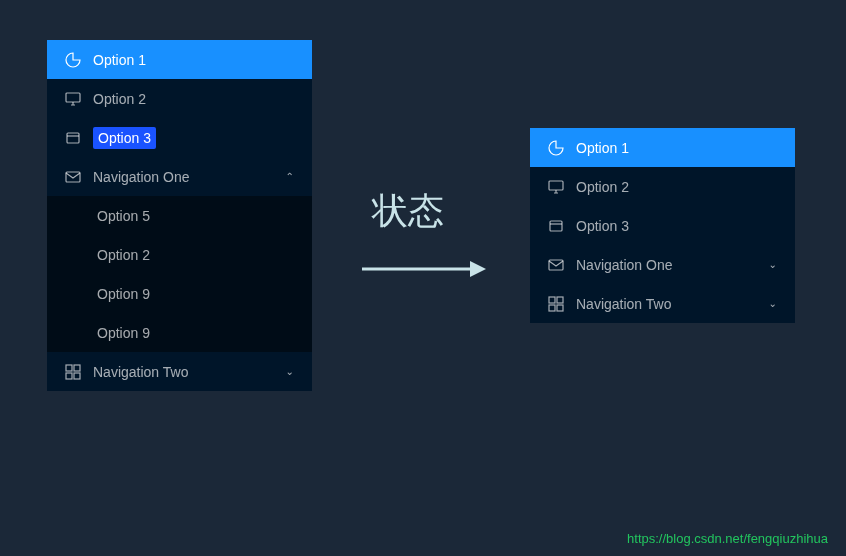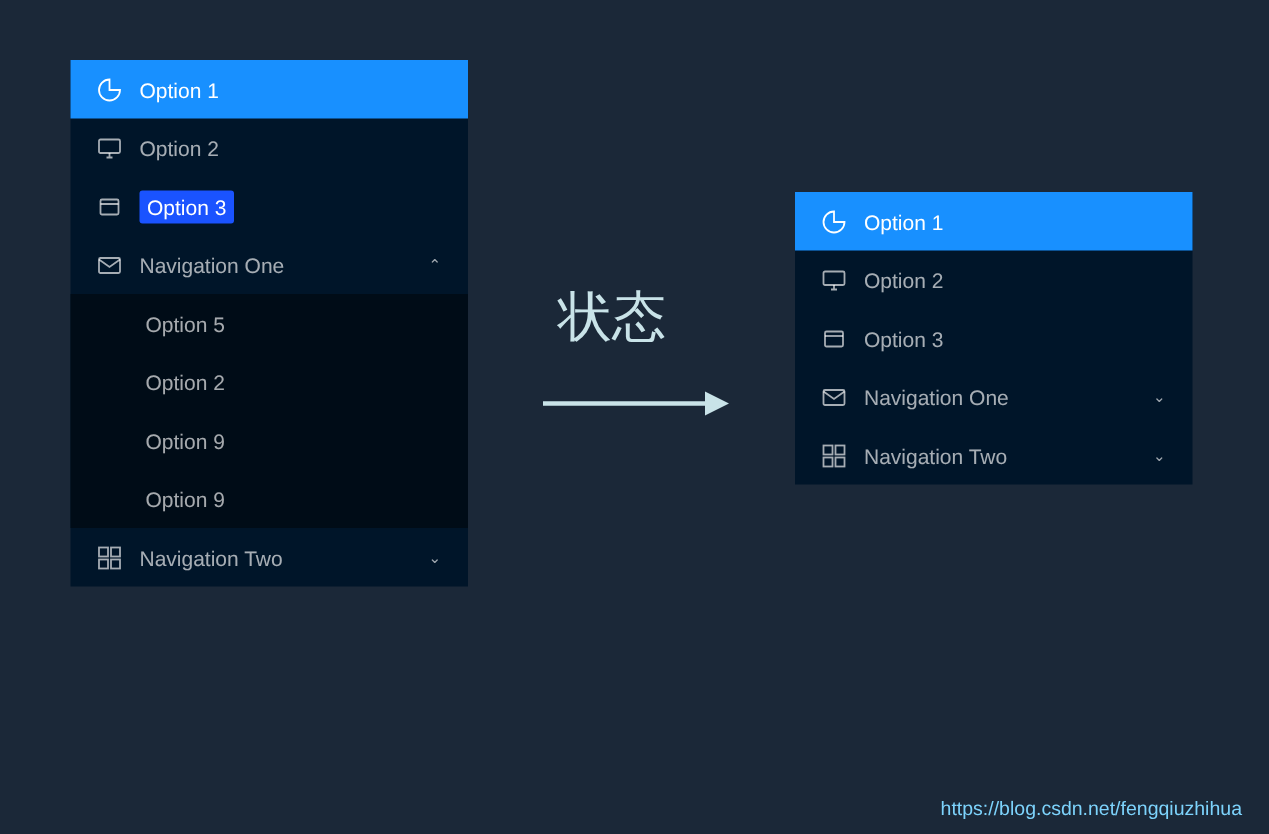--- a/index.html
+++ b/index.html
@@ -67,21 +67,21 @@
       position: absolute;
       top: 258px;
       left: 360px;
       width: 128px;
       height: 22px;
     }
     .watermark {
       position: absolute;
       bottom: 10px;
       right: 18px;
-      color: #7dd3fc;
+      color: #22c55e;
       font-size: 13px;
     }
     svg { stroke: currentColor; fill: none; stroke-width: 1.2; }
   </style>
 </head>
 <body>
 
 <div class="menu menu-left">
   <div class="menu-item active">
     <span class="icon">

